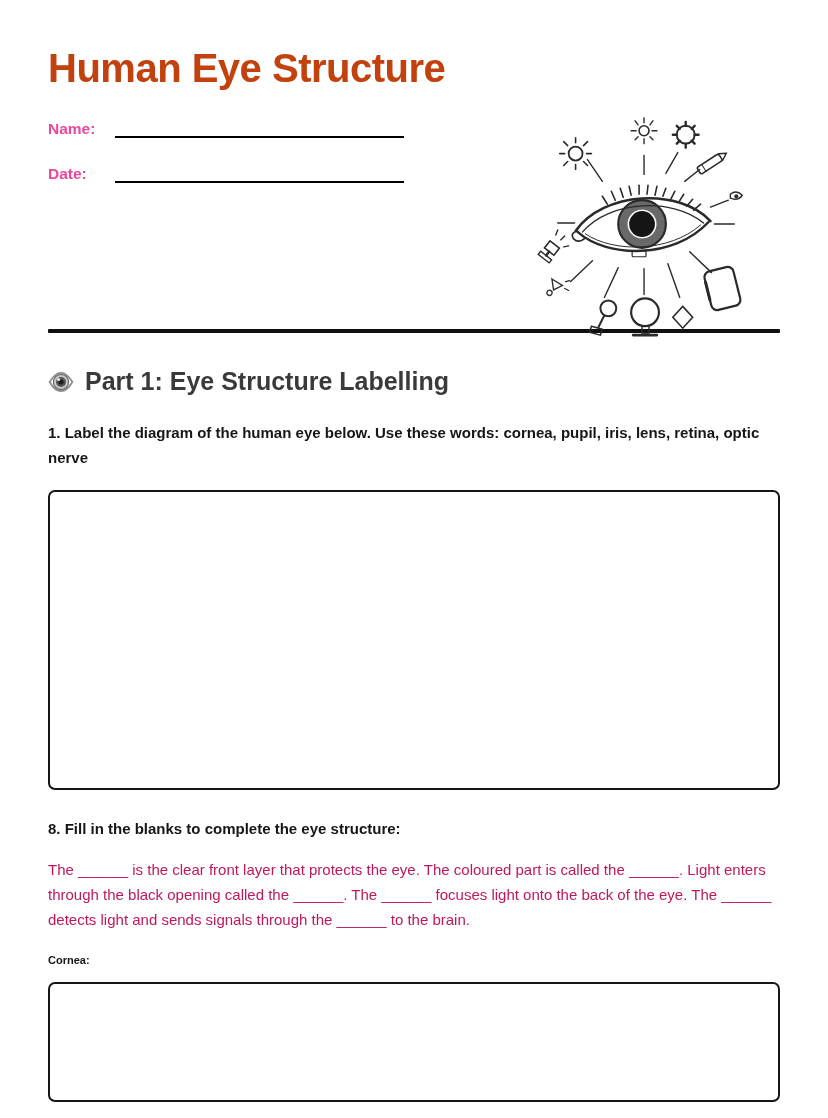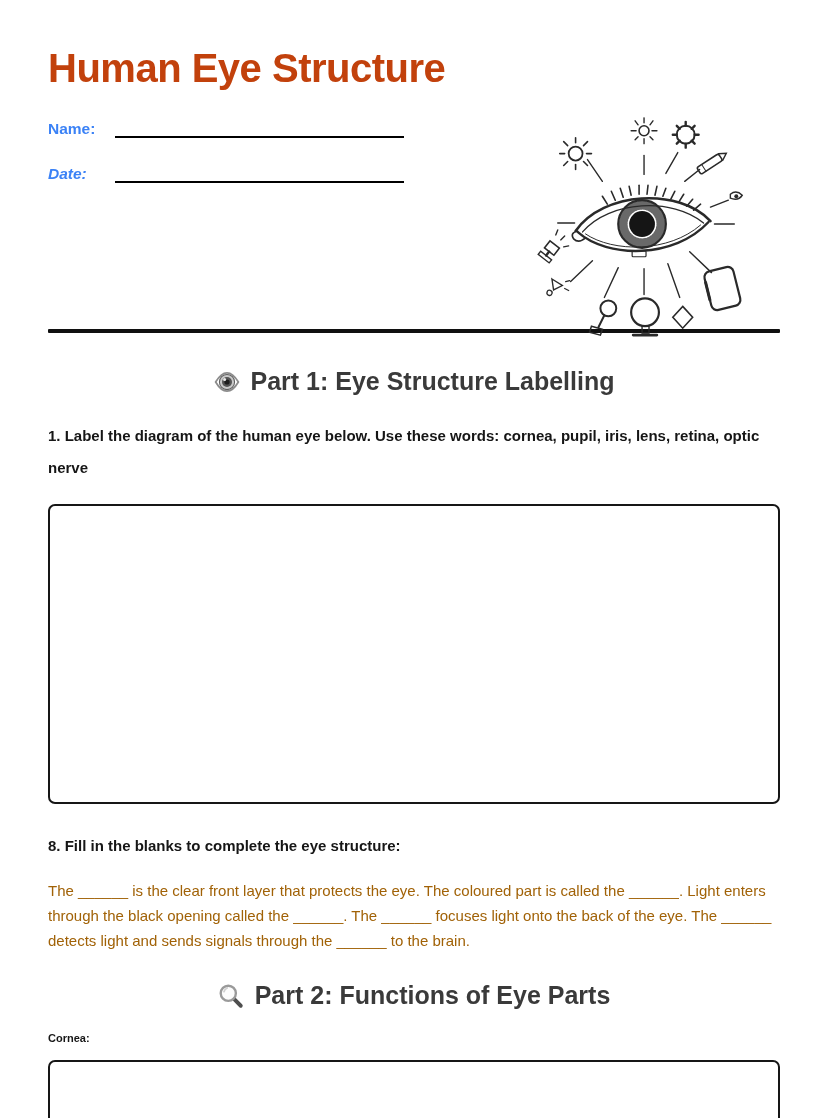--- a/index.html
+++ b/index.html
@@ -10,46 +10,46 @@
     color:#1c1c1c; margin:0 auto;
   }
   .page { position:relative; width:828px; height:1118px; padding:0 48px; }
 
   .doc-title {
     margin-top:46px; font-size:40px; font-weight:bold; letter-spacing:-0.5px;
     color:#c2410c; line-height:1.1;
   }
 
   .field-row { display:flex; align-items:flex-end; margin-top:26px; height:22px; }
-  .field-label { font-size:15.5px; font-weight:bold; color:#3b82f6; width:67px; }
+  .field-label { font-size:15.5px; font-weight:bold; color:#ec4899; width:67px; }
   .write-line {
     display:inline-block; width:289px; height:20px;
     border-bottom:2px solid #000;
   }
 
   .illustration {
     position:absolute; left:520px; top:56px; width:258px; height:248px;
   }
 
   .divider {
     margin-top:146px; height:4px; background:#101010; width:732px; border-radius:1px;
   }
 
   .section-heading {
     display:flex; align-items:center; gap:11px;
-    margin-top:34px; font-size:25px; font-weight:bold; color:#3a3a3a;justify-content:center;
+    margin-top:34px; font-size:25px; font-weight:bold; color:#3a3a3a;
   }
   .section-heading .hicon { flex:0 0 auto; display:inline-flex; }
 
   .q-bold {
     margin-top:24px; font-size:15px; font-weight:bold; color:#161616;
-    line-height:32px; width:732px;
+    line-height:25px; width:732px;
   }
   .fill-par {
-    margin-top:16px; font-size:15px; font-weight:normal; color:#a16207;
+    margin-top:16px; font-size:15px; font-weight:normal; color:#be185d;
     line-height:25px; width:732px;
   }
 
   .answer-box {
     margin-top:20px; width:732px; border:2px solid #161616; border-radius:7px;
     background:#fff;
   }
   .answer-box.big { height:300px; }
   .answer-box.small { height:120px; }
 
@@ -61,21 +61,21 @@
 <body>
 
 <div class="page">
 
   <h1 class="doc-title">Human Eye Structure</h1>
 
   <div class="field-row">
     <span class="field-label">Name:</span>
     <span class="write-line"></span>
   </div>
-  <div class="field-row" style="margin-top:23px;font-style:italic;">
+  <div class="field-row" style="margin-top:23px;">
     <span class="field-label">Date:</span>
     <span class="write-line"></span>
   </div>
 
   <div class="illustration">
     <svg viewBox="0 0 260 250" width="258" height="248">
 
       <g class="sk" stroke-width="1.4">
         <line x1="68" y1="58" x2="83" y2="80"></line>
         <line x1="125" y1="54" x2="125" y2="73"></line>
@@ -224,29 +224,19 @@
   </h2>
 
   <div class="q-bold">1. Label the diagram of the human eye below. Use these words: cornea, pupil, iris, lens, retina, optic nerve</div>
 
   <div class="answer-box big"></div>
 
   <div class="q-bold" style="margin-top:26px;">8. Fill in the blanks to complete the eye structure:</div>
 
   <div class="fill-par">The ______ is the clear front layer that protects the eye. The coloured part is called the ______. Light enters through the black opening called the ______. The ______ focuses light onto the back of the eye. The ______ detects light and sends signals through the ______ to the brain.</div>
 
-  <h2 class="section-heading" style="margin-top:28px;">
-    <span class="hicon">
-      <svg viewBox="0 0 24 24" width="26" height="26">
-        <line x1="14.5" y1="14.5" x2="21" y2="21" stroke="#4e4e4e" stroke-width="3.6" stroke-linecap="round"></line>
-        <circle cx="9.5" cy="9.5" r="7" fill="#fcfcfc" stroke="#9a9a9a" stroke-width="2.2"></circle>
-        <path d="M5.5 8 a5 5 0 0 1 3-3.4" stroke="#cfcfcf" stroke-width="1.6" fill="none" stroke-linecap="round"></path>
-      </svg>
-    </span>
-    <span>Part 2: Functions of Eye Parts</span>
-  </h2>
 
 
   <div class="term-label">Cornea:</div>
 
   <div class="answer-box small" style="margin-top:16px;"></div>
 
 </div>
 
 </body></html>

